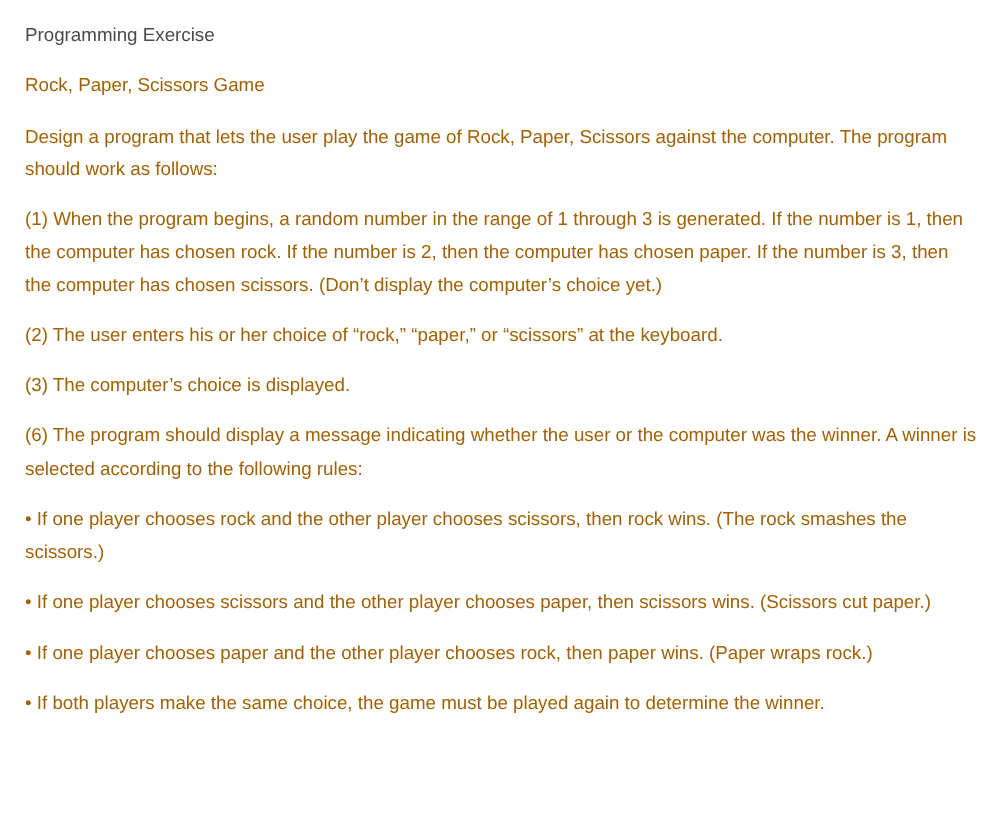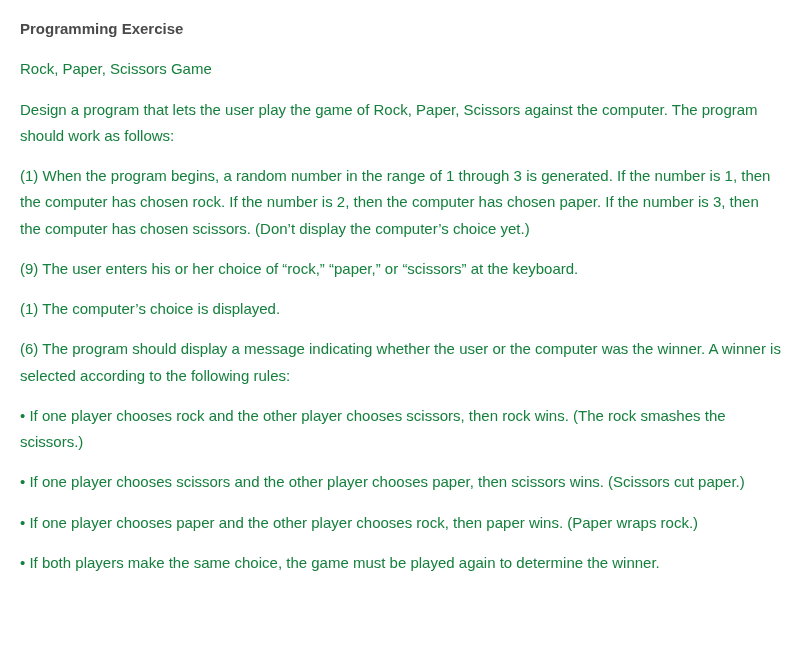--- a/index.html
+++ b/index.html
@@ -9,43 +9,43 @@
       margin: 0;
       padding: 16px 20px;
       font-family: Arial, Helvetica, sans-serif;
       font-size: 15px;
       line-height: 1.75;
       color: #5b5b5b;
       background: #ffffff;
       width: 802px;
     }
     .title {
-      font-weight: 700;
+      font-weight: 400;
       color: #4a4a4a;
       margin-bottom: 14px;
     }
     .para {
       margin-bottom: 14px;
-      color: #15803d;
+      color: #a16207;
     }
   </style>
 </head>
 <body>
 
 <div class="title">Programming Exercise</div>
 
 <div class="para">Rock, Paper, Scissors Game</div>
 
 <div class="para">Design a program that lets the user play the game of Rock, Paper, Scissors against the computer. The program should work as follows:</div>
 
 <div class="para">(1) When the program begins, a random number in the range of 1 through 3 is generated. If the number is 1, then the computer has chosen rock. If the number is 2, then the computer has chosen paper. If the number is 3, then the computer has chosen scissors. (Don’t display the computer’s choice yet.)</div>
 
-<div class="para">(9) The user enters his or her choice of “rock,” “paper,” or “scissors” at the keyboard.</div>
+<div class="para">(2) The user enters his or her choice of “rock,” “paper,” or “scissors” at the keyboard.</div>
 
-<div class="para">(1) The computer’s choice is displayed.</div>
+<div class="para">(3) The computer’s choice is displayed.</div>
 
 <div class="para">(6) The program should display a message indicating whether the user or the computer was the winner. A winner is selected according to the following rules:</div>
 
 <div class="para">• If one player chooses rock and the other player chooses scissors, then rock wins. (The rock smashes the scissors.)</div>
 
 <div class="para">• If one player chooses scissors and the other player chooses paper, then scissors wins. (Scissors cut paper.)</div>
 
 <div class="para">• If one player chooses paper and the other player chooses rock, then paper wins. (Paper wraps rock.)</div>
 
 <div class="para">• If both players make the same choice, the game must be played again to determine the winner.</div>

